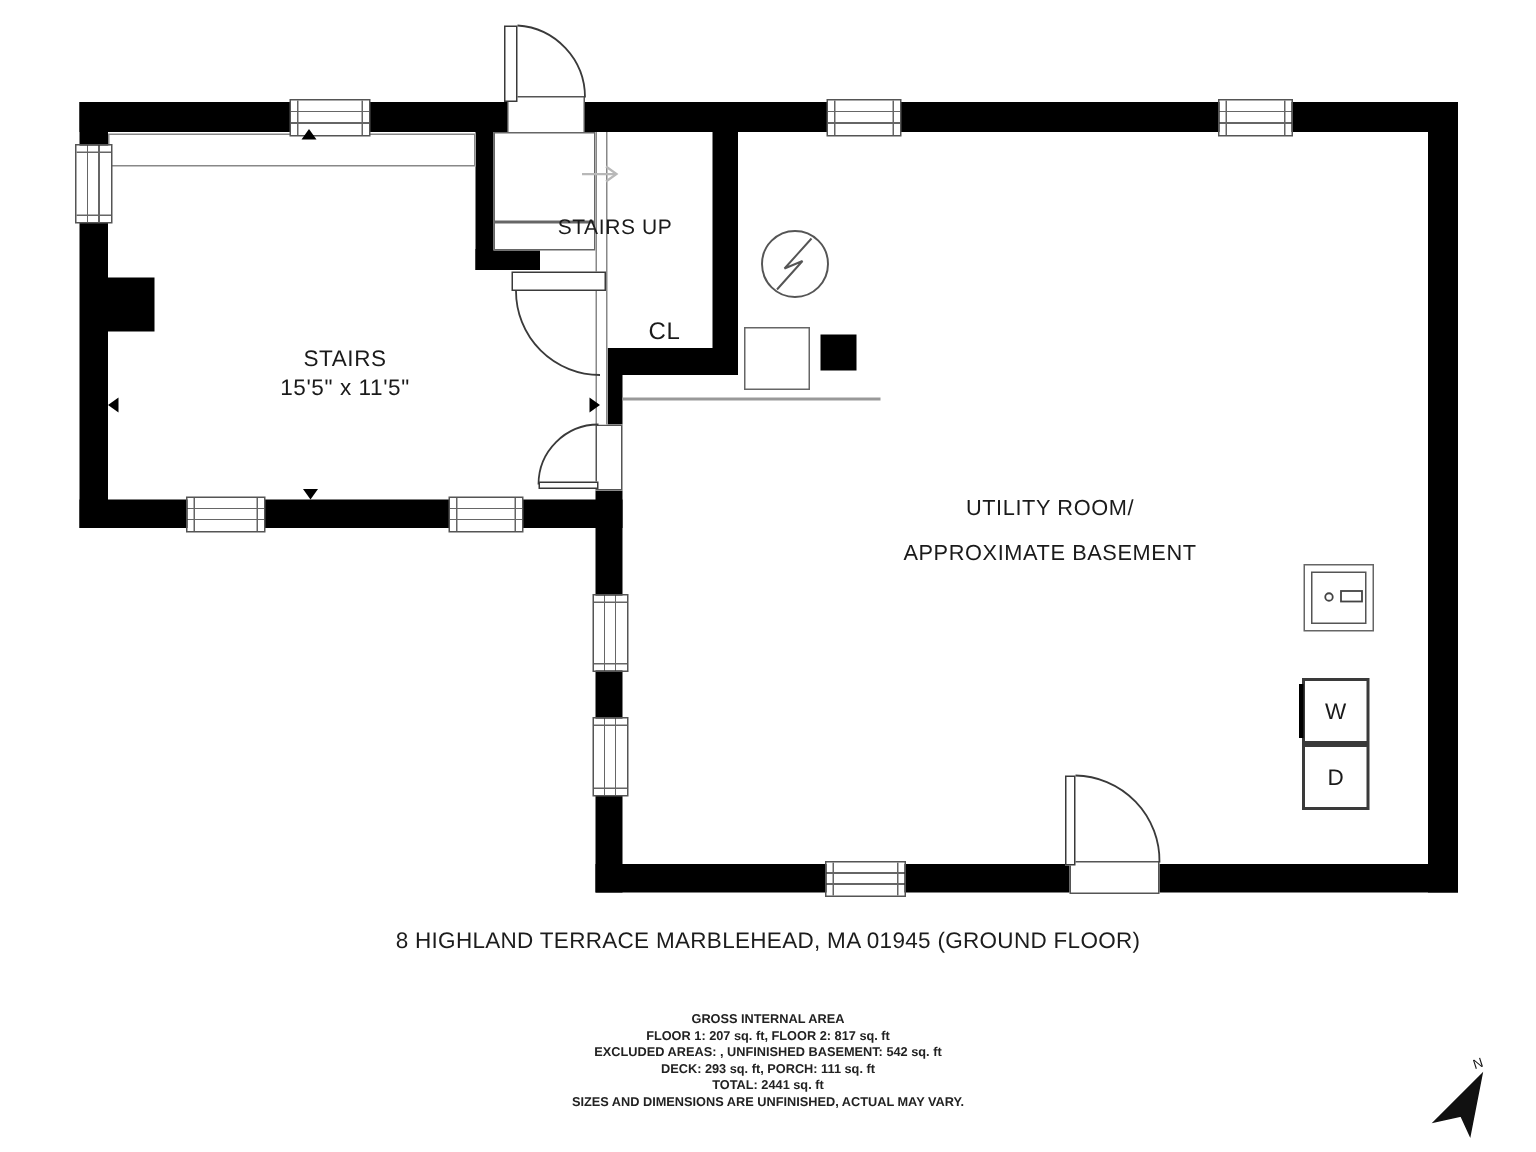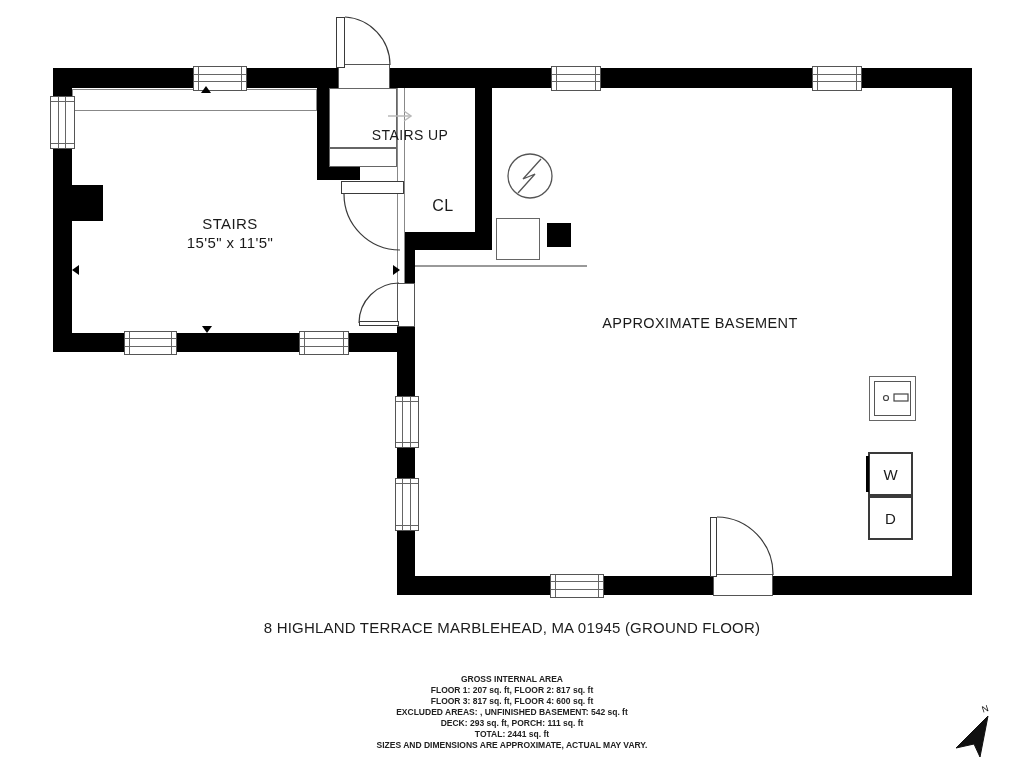--- a/index.html
+++ b/index.html
@@ -15,21 +15,21 @@
     background:linear-gradient(to bottom,#fff 0,#fff calc(34% - 1px),#666 calc(34% - 1px),#666 34%,#fff 34%,#fff calc(67% - 1px),#666 calc(67% - 1px),#666 67%,#fff 67%,#fff 100%);}
   .win-h::before,.win-h::after{content:"";position:absolute;top:0;bottom:0;width:1px;background:#666;}
   .win-h::before{left:4px}.win-h::after{right:4px}
   .win-v{position:absolute;box-sizing:border-box;border:1px solid #555;
     background:linear-gradient(to right,#fff 0,#fff calc(34% - 1px),#666 calc(34% - 1px),#666 34%,#fff 34%,#fff calc(67% - 1px),#666 calc(67% - 1px),#666 67%,#fff 67%,#fff 100%);}
   .win-v::before,.win-v::after{content:"";position:absolute;left:0;right:0;height:1px;background:#666;}
   .win-v::before{top:4px}.win-v::after{bottom:4px}
   .box{position:absolute;background:#fff;border:1px solid #666;box-sizing:border-box;}
   .appl{position:absolute;background:#fff;border:2px solid #3a3a3a;box-sizing:border-box;
     display:flex;align-items:center;justify-content:center;font-size:15px;color:#1a1a1a;}
-  .label{position:absolute;color:var(--text,#1a1a1a);text-align:center;letter-spacing:.4px;z-index:6;}
+  .label{position:absolute;color:var(--text,#1a1a1a);text-align:center;letter-spacing:.4px;z-index:6;margin-top:16px;}
   svg.overlay{position:absolute;left:0;top:0;z-index:5;pointer-events:none;}
   .title{position:absolute;left:0;top:619;width:1024px;text-align:center;
     font-size:15px;letter-spacing:.2px;color:#1c1c1c;}
   .areas{position:absolute;left:0;top:674px;width:1024px;text-align:center;
     font-size:8.5px;font-weight:bold;line-height:11px;color:#222;}
   .north-n{position:absolute;left:982px;top:704px;font-size:9px;color:#111;transform:rotate(-18deg);}
 </style>
 </head>
 <body>
 
@@ -117,28 +117,28 @@
     <polygon points="988,716 956,748 974,744 980,757" fill="#111" stroke="#111" stroke-width="1"></polygon>
   </svg>
 
   <div class="label" style="left:130px;top:214px;width:200px;font-size:15px;line-height:19px">
     <div>STAIRS</div>
     <div>15'5" x 11'5"</div>
   </div>
   <div class="label" style="left:330px;top:127px;width:160px;font-size:14px">STAIRS UP</div>
   <div class="label" style="left:423px;top:197px;width:40px;font-size:16px">CL</div>
   <div class="label" style="left:550px;top:308px;width:300px;font-size:14.5px;line-height:30px">
+    <div>UTILITY ROOM/</div>
     <div>APPROXIMATE BASEMENT</div>
   </div>
   <div class="north-n">N</div>
 
   <div class="title" style="top:619px">8 HIGHLAND TERRACE MARBLEHEAD, MA 01945 (GROUND FLOOR)</div>
   <div class="areas">
     <div>GROSS INTERNAL AREA</div>
     <div>FLOOR 1: 207 sq. ft, FLOOR 2: 817 sq. ft</div>
-    <div>FLOOR 3: 817 sq. ft, FLOOR 4: 600 sq. ft</div>
     <div>EXCLUDED AREAS: , UNFINISHED BASEMENT: 542 sq. ft</div>
     <div>DECK: 293 sq. ft, PORCH: 111 sq. ft</div>
     <div>TOTAL: 2441 sq. ft</div>
-    <div>SIZES AND DIMENSIONS ARE APPROXIMATE, ACTUAL MAY VARY.</div>
+    <div>SIZES AND DIMENSIONS ARE UNFINISHED, ACTUAL MAY VARY.</div>
   </div>
 
 </div>
 
 </body></html>

